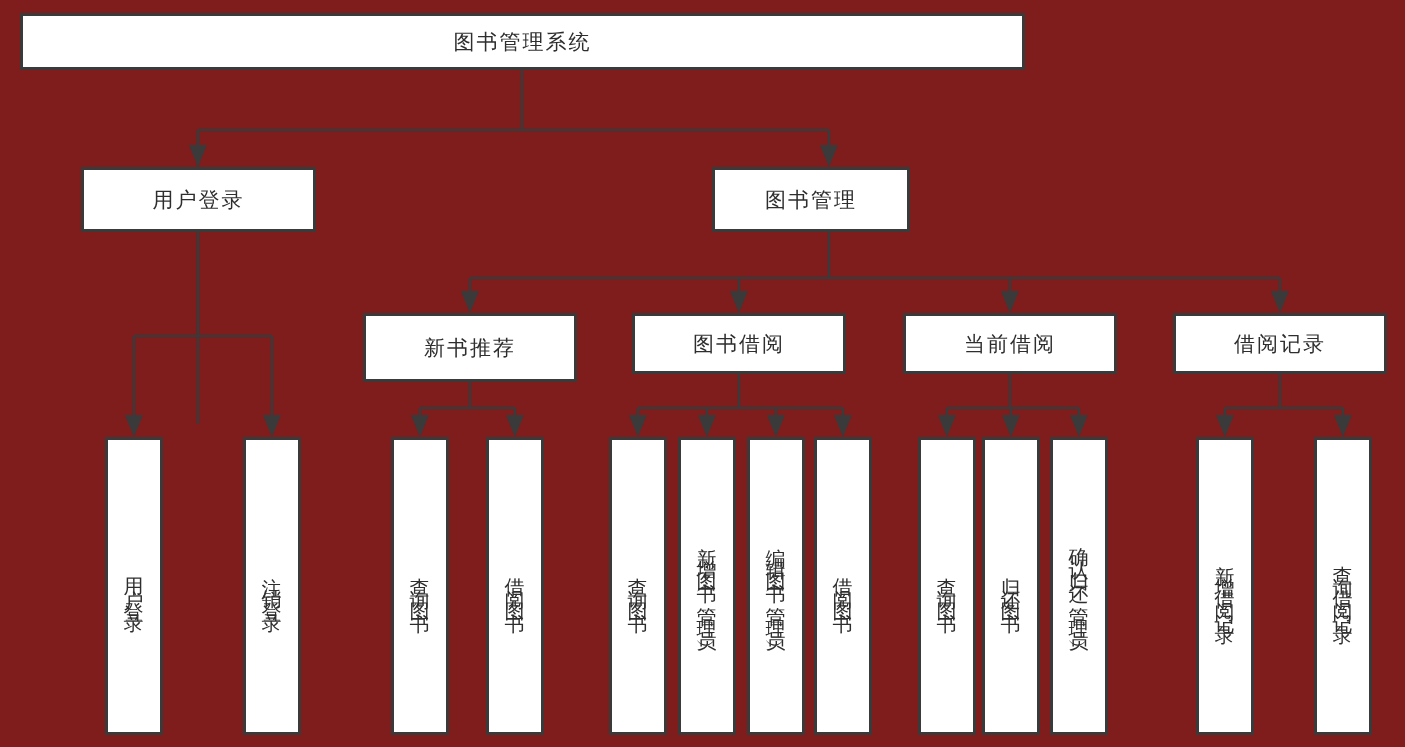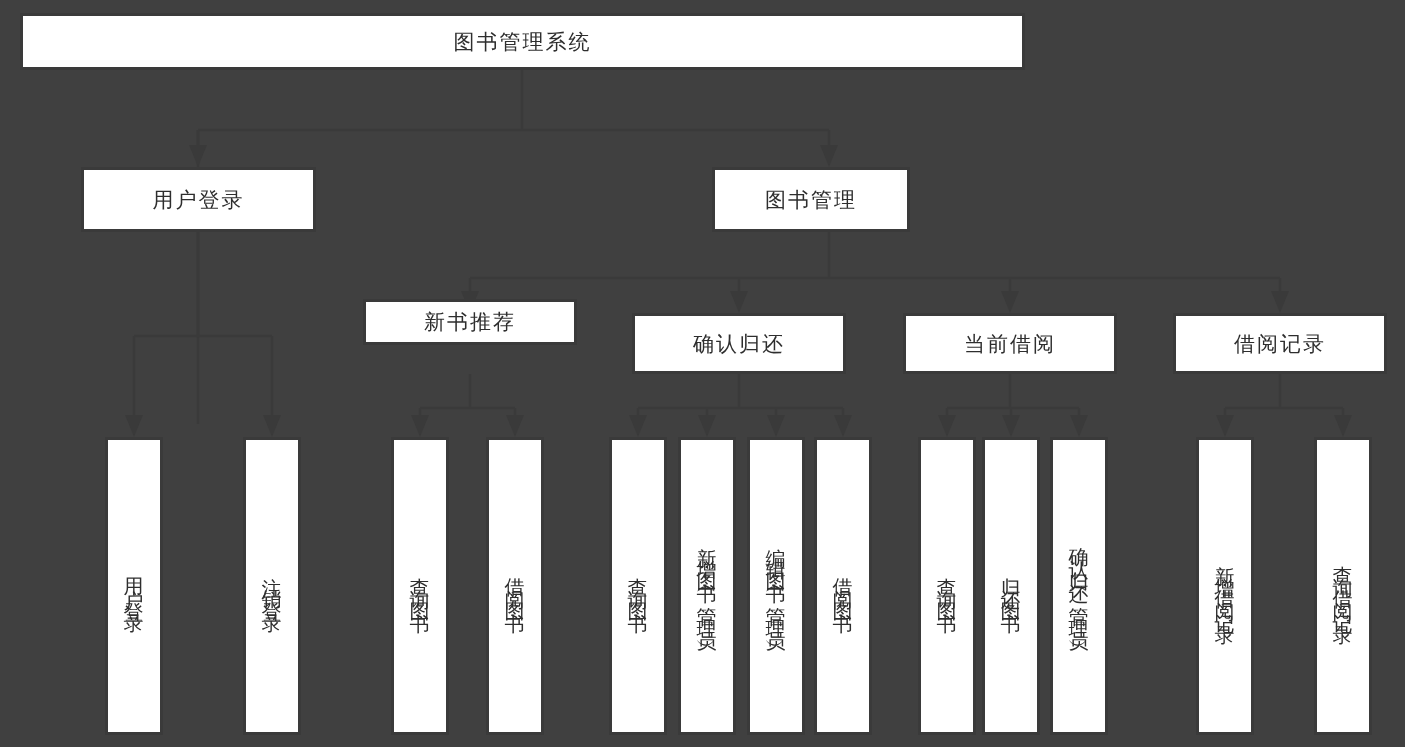--- a/index.html
+++ b/index.html
@@ -1,19 +1,19 @@
 <!DOCTYPE html>
 <html style="--line: #3a3a3a; --text: #2e2e2e; --watermark: #a3a3a3;"><head>
 <meta charset="utf-8">
 <style>
   html, body { margin: 0; padding: 0; background: #ffffff; }
   .canvas {
     position: relative;
     width: 1405px; height: 747px;
-    background: #404040;
+    background: #7f1d1d;
     font-family: "Liberation Sans", sans-serif;
     overflow: hidden;
   }
   .wires { position: absolute; left: 0; top: 0; }
   .wires path { stroke: var(--line, #3a3a3a); stroke-width: 2.5; fill: none; }
   .wires polygon { fill: var(--line, #3a3a3a); stroke: none; }
   .node {
     position: absolute;
     box-sizing: border-box;
     border: 3px solid var(--line, #3a3a3a);
@@ -85,22 +85,22 @@
       <polygon points="1216,415 1234,415 1225,437"></polygon>
       <polygon points="1334,415 1352,415 1343,437"></polygon>
     </g>
   </svg>
 
   <div class="node h" style="left:20px; top:13px; width:1005px; height:57px">图书管理系统</div>
 
   <div class="node h" style="left:81px; top:167px; width:235px; height:65px">用户登录</div>
   <div class="node h" style="left:712px; top:167px; width:198px; height:65px">图书管理</div>
 
-  <div class="node h" style="left:363px; top:299px; width:214px; height:46px">新书推荐</div>
-  <div class="node h" style="left:632px; top:313px; width:214px; height:61px">确认归还</div>
+  <div class="node h" style="left:363px; top:313px; width:214px; height:69px">新书推荐</div>
+  <div class="node h" style="left:632px; top:313px; width:214px; height:61px">图书借阅</div>
   <div class="node h" style="left:1173px; top:313px; width:214px; height:61px">借阅记录</div>
   <div class="node h" style="left:903px; top:313px; width:214px; height:61px">当前借阅</div>
 
   <div class="node v" style="left:105px; top:437px; width:58px; height:298px">用户登录</div>
   <div class="node v" style="left:243px; top:437px; width:58px; height:298px">注销登录</div>
 
   <div class="node v" style="left:391px; top:437px; width:58px; height:298px">查询图书</div>
   <div class="node v" style="left:486px; top:437px; width:58px; height:298px">借阅图书</div>
 
   <div class="node v" style="left:609px; top:437px; width:58px; height:298px">查询图书</div>

